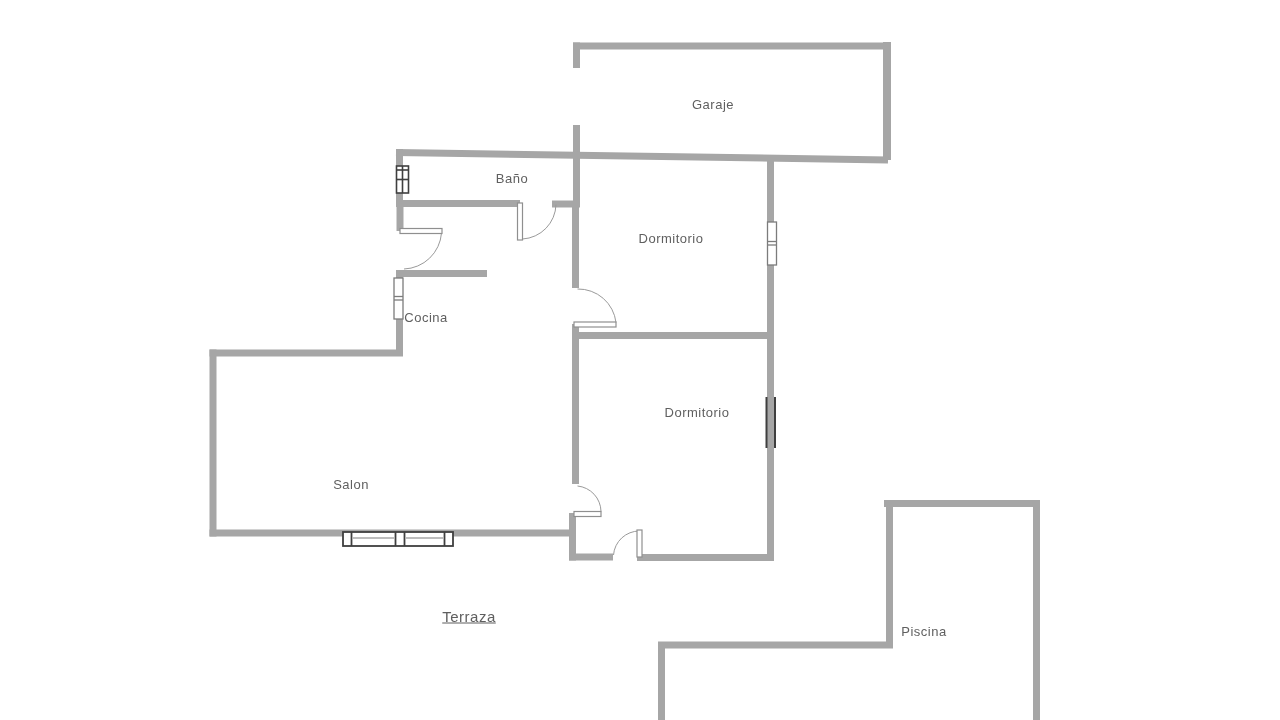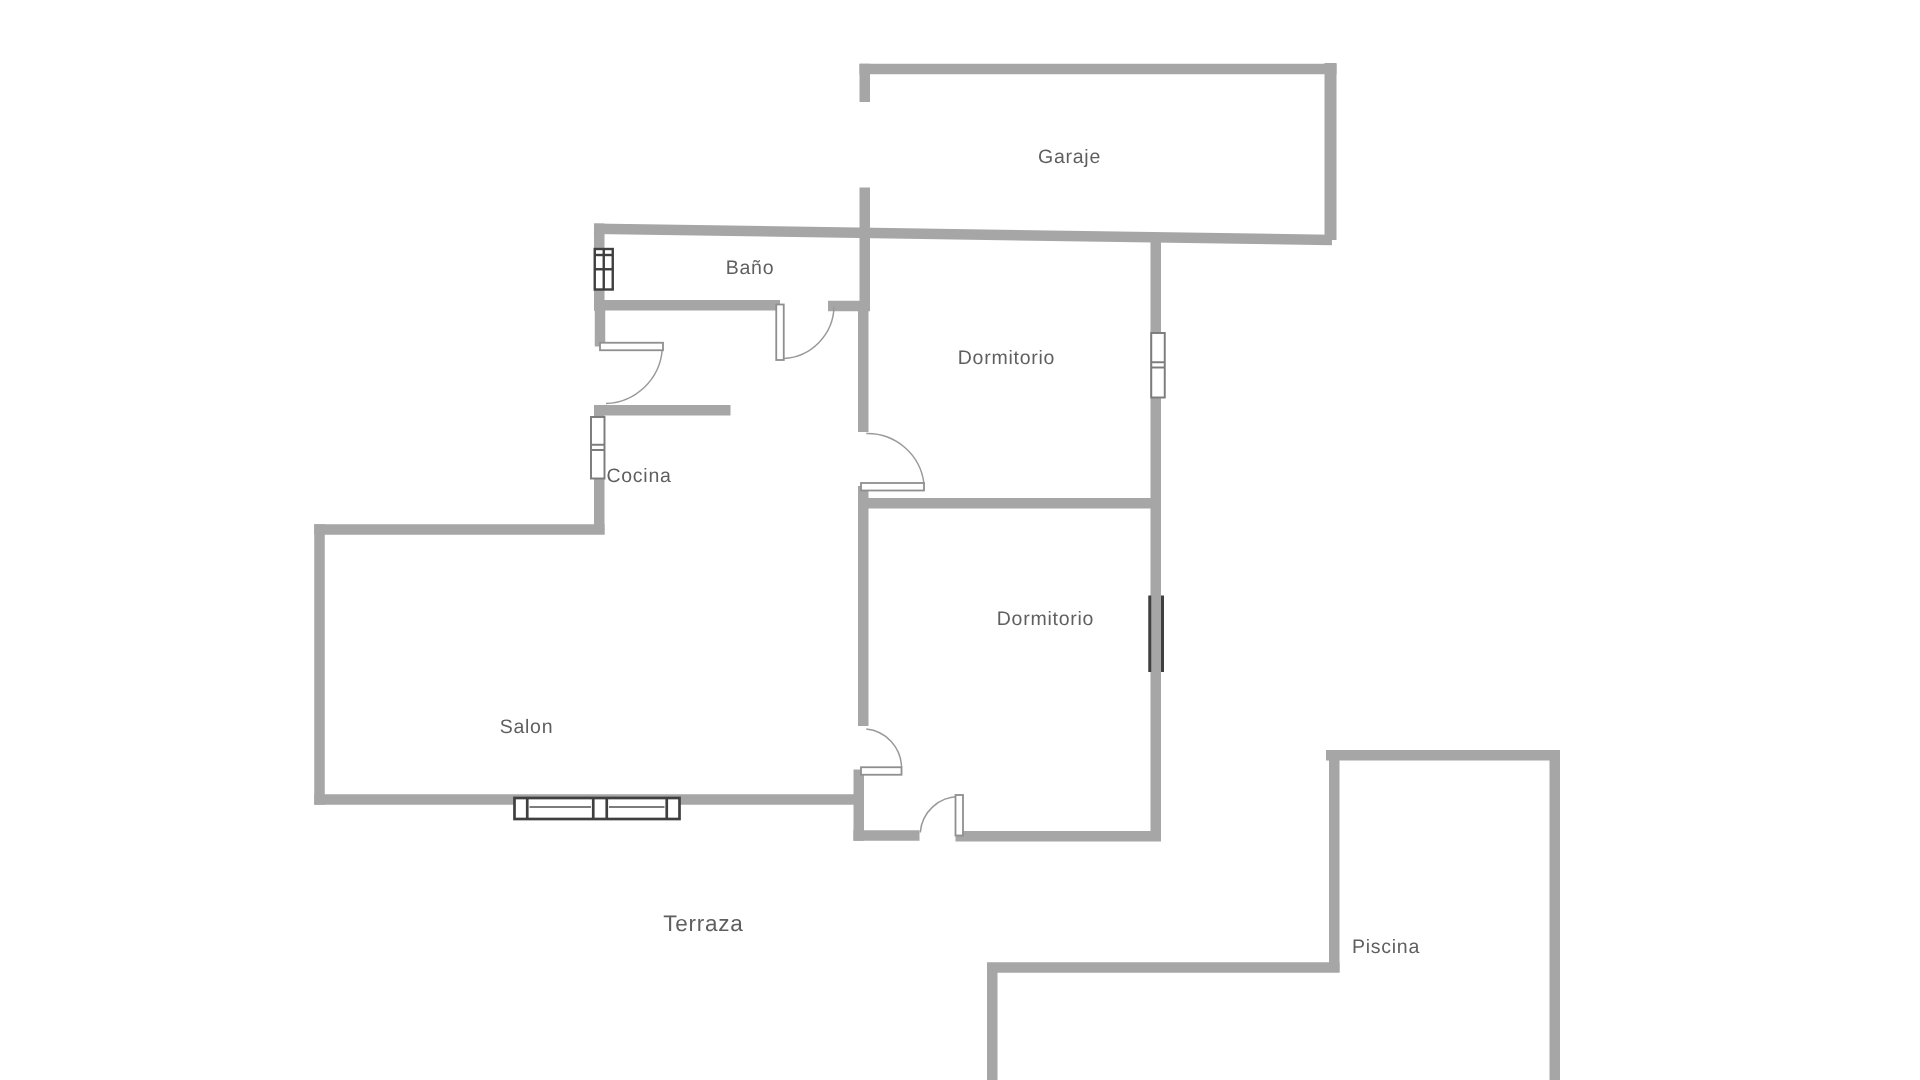--- a/index.html
+++ b/index.html
@@ -16,21 +16,21 @@
   .wall.w8{stroke-width:8;}
   .leaf{fill:#ffffff;stroke:var(--door);stroke-width:1.2;}
   .arc{fill:none;stroke:var(--arc);stroke-width:1;}
   .win-dark{stroke:var(--window_dark);}
   .win-light{stroke:var(--window_light);}
   .win-fill{fill:#ffffff;}
   .room-label{
     position:absolute;transform:translate(-50%,-50%);
     font-size:13px;letter-spacing:0.5px;color:var(--label);white-space:nowrap;
   }
-  .room-label.big{font-size:15px;}
+  .room-label.big{font-size:15px;text-decoration:underline;}
 </style>
 </head>
 <body>
 
 <div class="canvas">
 
   <svg class="plan-svg" width="1280" height="720" viewBox="0 0 1280 720">
 
     <g>
 
@@ -119,20 +119,20 @@
         <line class="win-dark" x1="395.5" y1="532" x2="395.5" y2="546"></line>
         <line class="win-dark" x1="404.5" y1="532" x2="404.5" y2="546"></line>
         <line class="win-dark" x1="444.5" y1="532" x2="444.5" y2="546"></line>
         <line class="win-light" stroke-width="1.2" x1="353" y1="538" x2="394" y2="538"></line>
         <line class="win-light" stroke-width="1.2" x1="406" y1="538" x2="443" y2="538"></line>
       </g>
     </g>
   </svg>
 
   <span class="room-label" style="left:713px;top:104px">Garaje</span>
-  <span class="room-label" style="left:500px;top:178px">Baño</span>
+  <span class="room-label" style="left:512px;top:178px">Baño</span>
   <span class="room-label" style="left:671px;top:238px">Dormitorio</span>
   <span class="room-label" style="left:426px;top:317px">Cocina</span>
   <span class="room-label" style="left:697px;top:412px">Dormitorio</span>
   <span class="room-label" style="left:351px;top:484px">Salon</span>
   <span class="room-label big" style="left:469px;top:616px">Terraza</span>
   <span class="room-label" style="left:924px;top:631px">Piscina</span>
 </div>
 
 </body></html>

